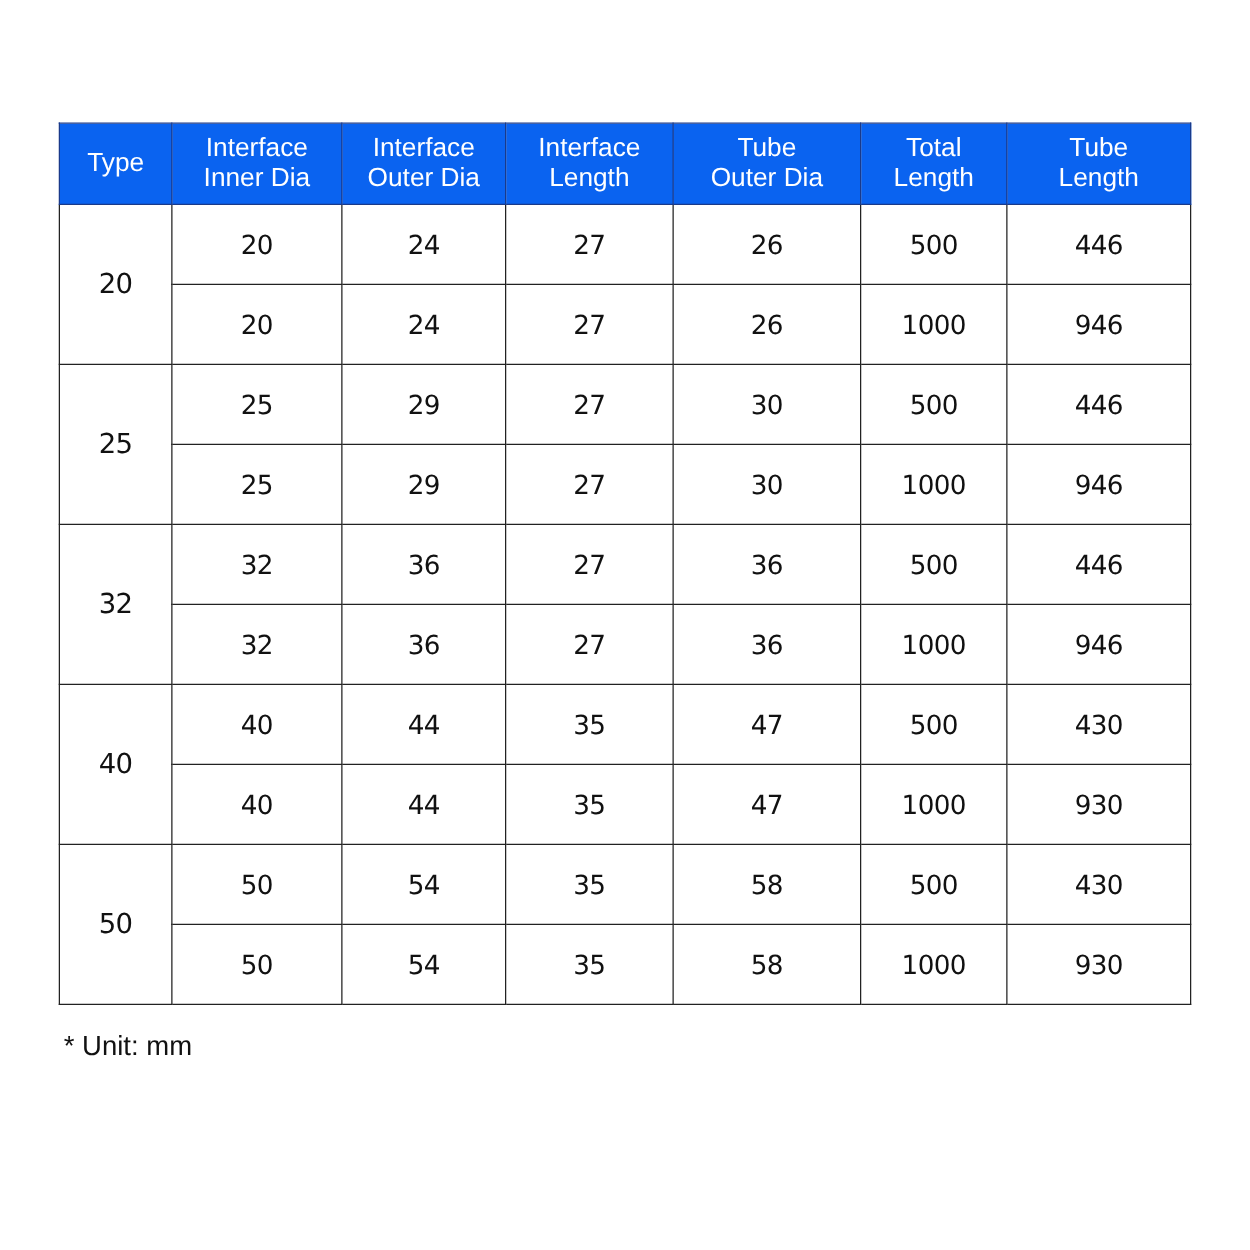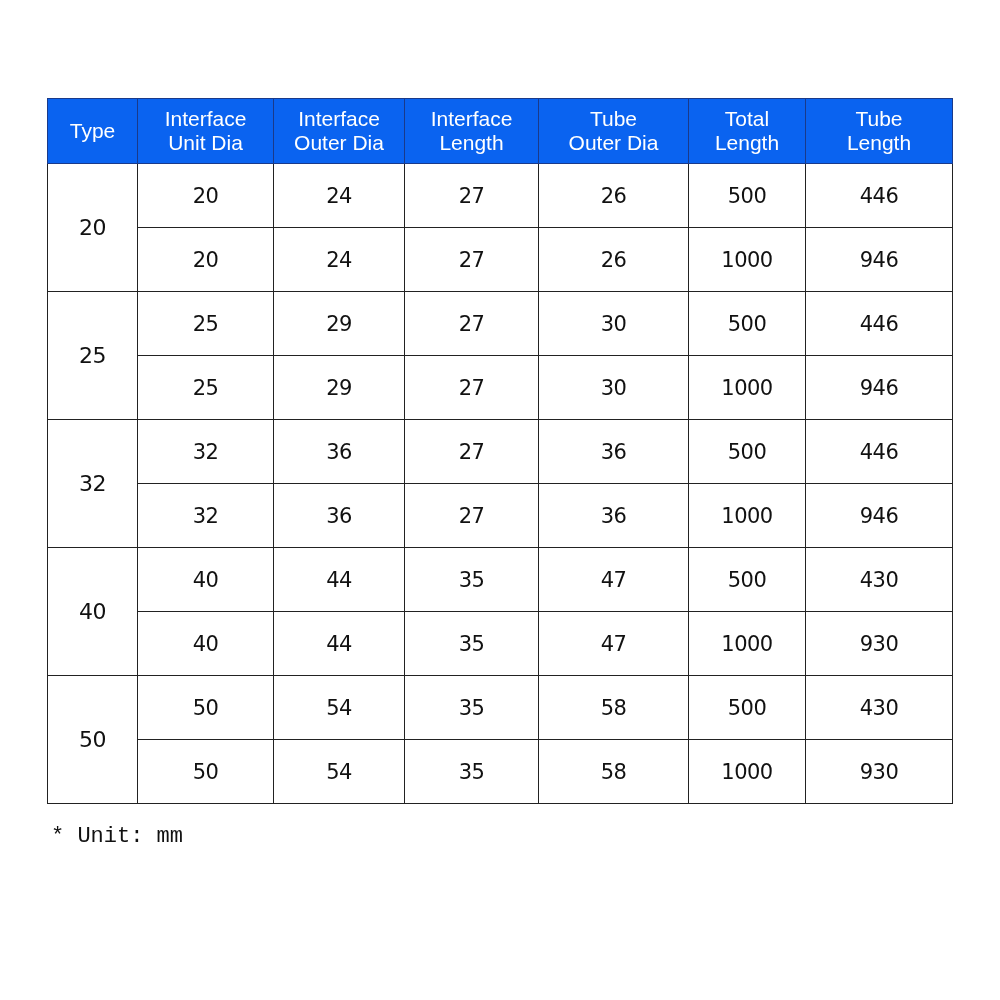--- a/index.html
+++ b/index.html
@@ -18,32 +18,32 @@
     .tbl td {
       font-family: "DejaVu Sans", sans-serif;
       font-size: 21px; color: #111; height: 63px;
       letter-spacing: -0.5px;
     }
     .tbl td.type { font-size: 22px; }
     .c0 { width: 89px; } .c1 { width: 135px; } .c2 { width: 130px; }
     .c3 { width: 133px; } .c4 { width: 149px; } .c5 { width: 116px; } .c6 { width: 146px; }
     .notes {
       position: absolute; left: 51px; top: 822px; width: 900px;
-      font-family: Liberation Mono, monospace; font-size: 22px; line-height: 30px; color: #111;
+      font-family: Liberation Sans, sans-serif; font-size: 22px; line-height: 30px; color: #111;
     }
     .notes p { margin: 0; }
   </style>
 </head>
 <body>
 
 <table class="tbl">
   <thead>
     <tr>
       <th class="c0"><span>Type</span></th>
-      <th class="c1"><span>Interface</span><br><span>Unit Dia</span></th>
+      <th class="c1"><span>Interface</span><br><span>Inner Dia</span></th>
       <th class="c2"><span>Interface</span><br><span>Outer Dia</span></th>
       <th class="c3"><span>Interface</span><br><span>Length</span></th>
       <th class="c4"><span>Tube</span><br><span>Outer Dia</span></th>
       <th class="c5"><span>Total</span><br><span>Length</span></th>
       <th class="c6"><span>Tube</span><br><span>Length</span></th>
     </tr>
   </thead>
   <tbody id="tbody">
       <tr>
         <td class="type" rowspan="2">20</td>

